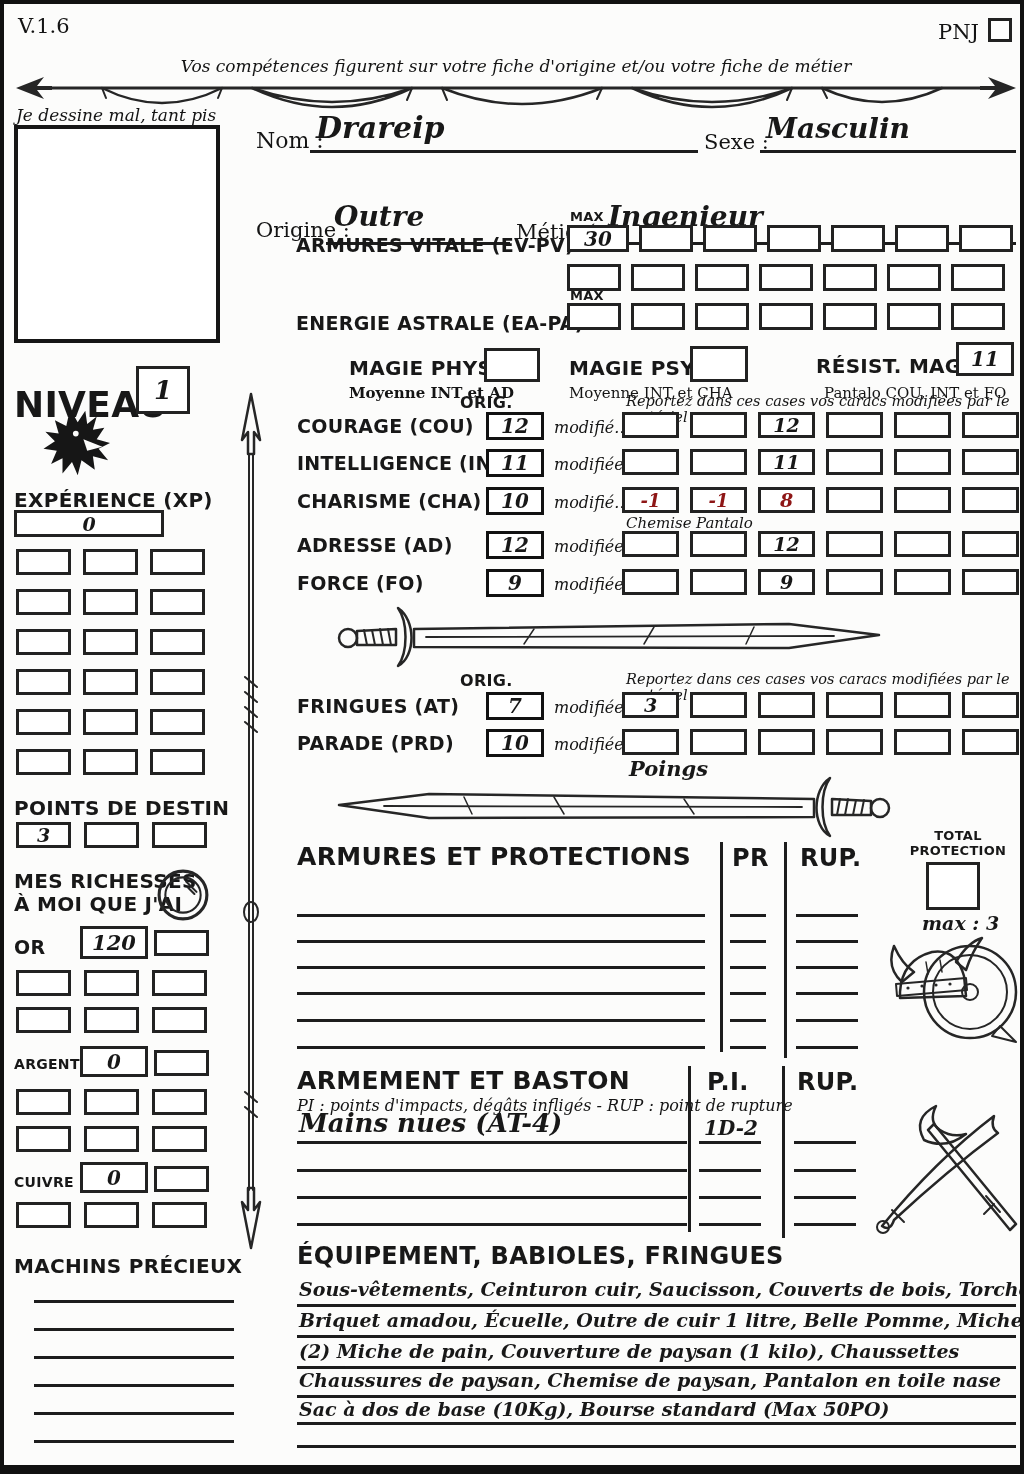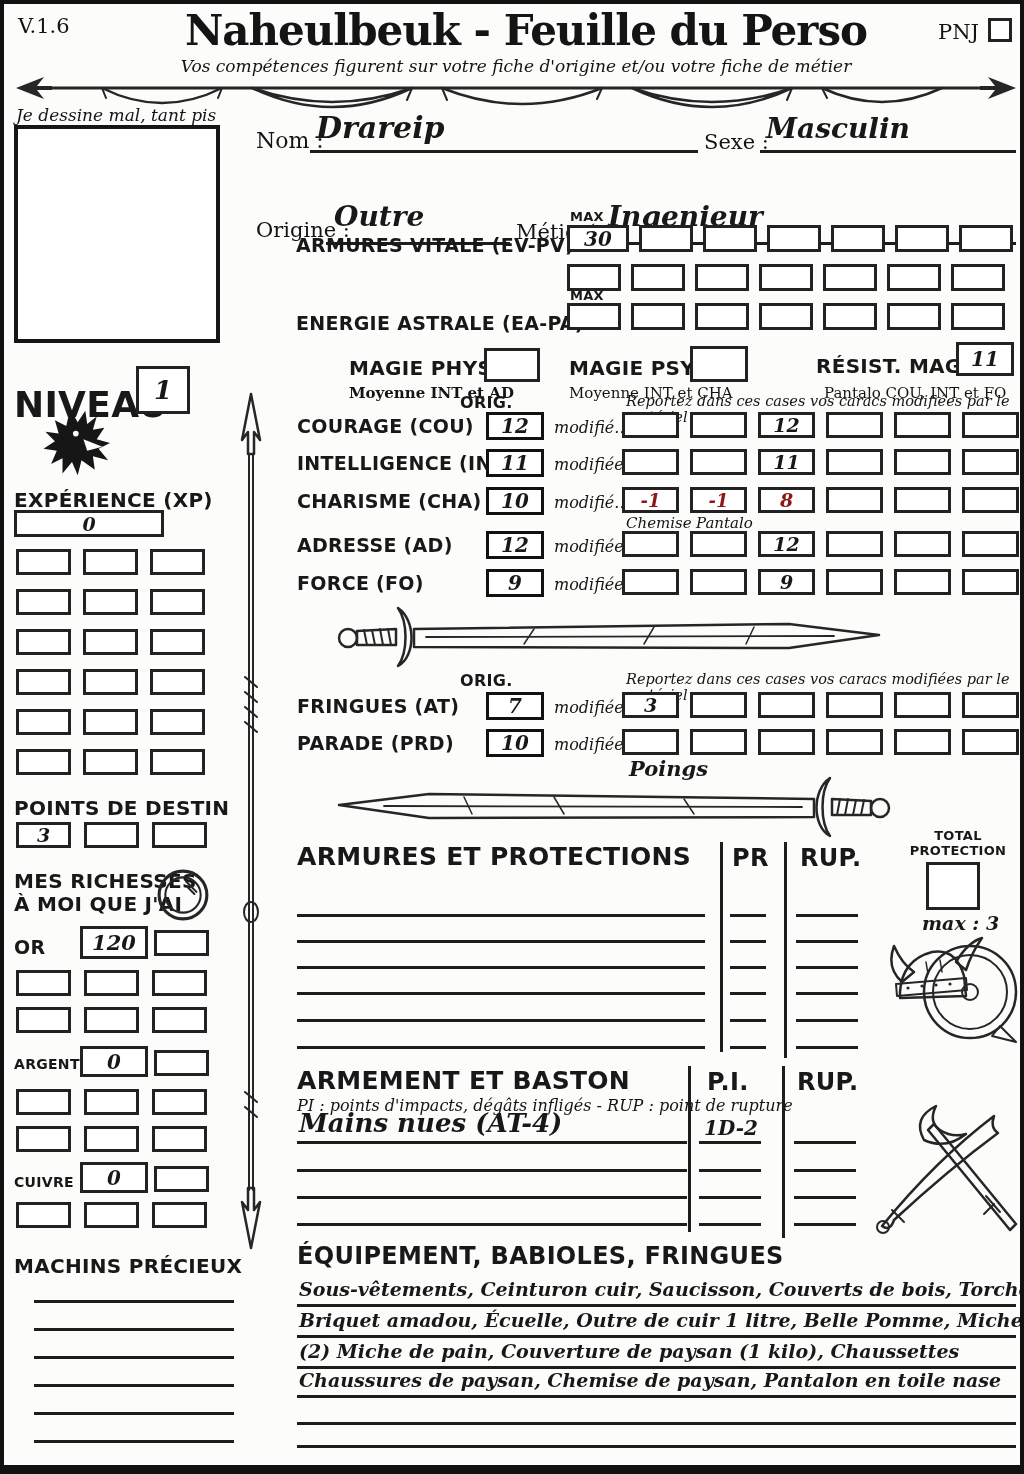--- a/index.html
+++ b/index.html
@@ -22,21 +22,20 @@
   .flexrow{display:flex;gap:11px;}
   svg{display:block;}
   .ink{stroke:#262626;fill:none;stroke-linecap:round;stroke-linejoin:round;}
 </style>
 </head>
 <body>
 
 <div class="page">
 
   <div class="abs serif" style="left:14px;top:10px;font-size:21px;">V.1.6</div>
-  <div class="abs serif" style="left:142px;top:2px;width:760px;text-align:center;font-size:42px;font-weight:bold;letter-spacing:-1px;">Naheulbeuk - Feuille du Perso</div>
   <div class="abs serif" style="left:934px;top:16px;font-size:21px;">PNJ</div>
   <div class="abs bx" style="left:984px;top:14px;--bw:24px;--bh:24px;"></div>
   <div class="abs serif ital" style="left:0;top:52px;width:1024px;text-align:center;font-size:17px;">Vos compétences figurent sur votre fiche d'origine et/ou votre fiche de métier</div>
 
   <div class="abs" style="left:8px;top:70px;">
     <svg width="1008" height="40" viewBox="0 0 1008 40">
       <path d="M28 14 L980 14" class="ink" stroke-width="3"></path>
       <path d="M4 14 L32 3 L25 12 L40 12 L40 16 L25 16 L32 25 Z" fill="#262626"></path>
       <path d="M1004 14 L976 3 L983 12 L968 12 L968 16 L983 16 L976 25 Z" fill="#262626"></path>
       <path d="M90 14 Q150 44 210 14 M240 14 Q320 52 400 14 M240 14 Q320 42 400 14 M430 14 Q510 46 590 14 M620 14 Q700 52 780 14 M620 14 Q700 42 780 14 M810 14 Q870 42 930 14" class="ink" stroke-width="2.5"></path>
@@ -486,17 +485,18 @@
   <div class="abs lbl" style="left:293px;top:1238px;font-size:24px;">ÉQUIPEMENT, BABIOLES, FRINGUES</div>
 
   <div class="abs hand" style="left:295px;top:1274px;font-size:19px;white-space:nowrap;">Sous-vêtements, Ceinturon cuir, Saucisson, Couverts de bois, Torche (1H)</div>
   <div class="abs uline" style="left:293px;top:1300px;width:719px;"></div>
   <div class="abs hand" style="left:295px;top:1305px;font-size:19px;white-space:nowrap;">Briquet amadou, Écuelle, Outre de cuir 1 litre, Belle Pomme, Miche de pain</div>
   <div class="abs uline" style="left:293px;top:1331px;width:719px;"></div>
   <div class="abs hand" style="left:295px;top:1336px;font-size:19px;white-space:nowrap;">(2) Miche de pain, Couverture de paysan (1 kilo), Chaussettes</div>
   <div class="abs uline" style="left:293px;top:1362px;width:719px;"></div>
   <div class="abs hand" style="left:295px;top:1365px;font-size:19px;white-space:nowrap;">Chaussures de paysan, Chemise de paysan, Pantalon en toile nase</div>
   <div class="abs uline" style="left:293px;top:1391px;width:719px;"></div>
+  <div class="abs hand" style="left:295px;top:1394px;font-size:19px;white-space:nowrap;">Sac à dos de base (10Kg), Bourse standard (Max 50PO)</div>
   <div class="abs uline" style="left:293px;top:1418px;width:719px;"></div>
   <div class="abs uline" style="left:293px;top:1441px;width:719px;"></div>
   <div class="abs uline" style="left:293px;top:1461px;width:719px;"></div>
 
 </div>
 
 </body></html>

